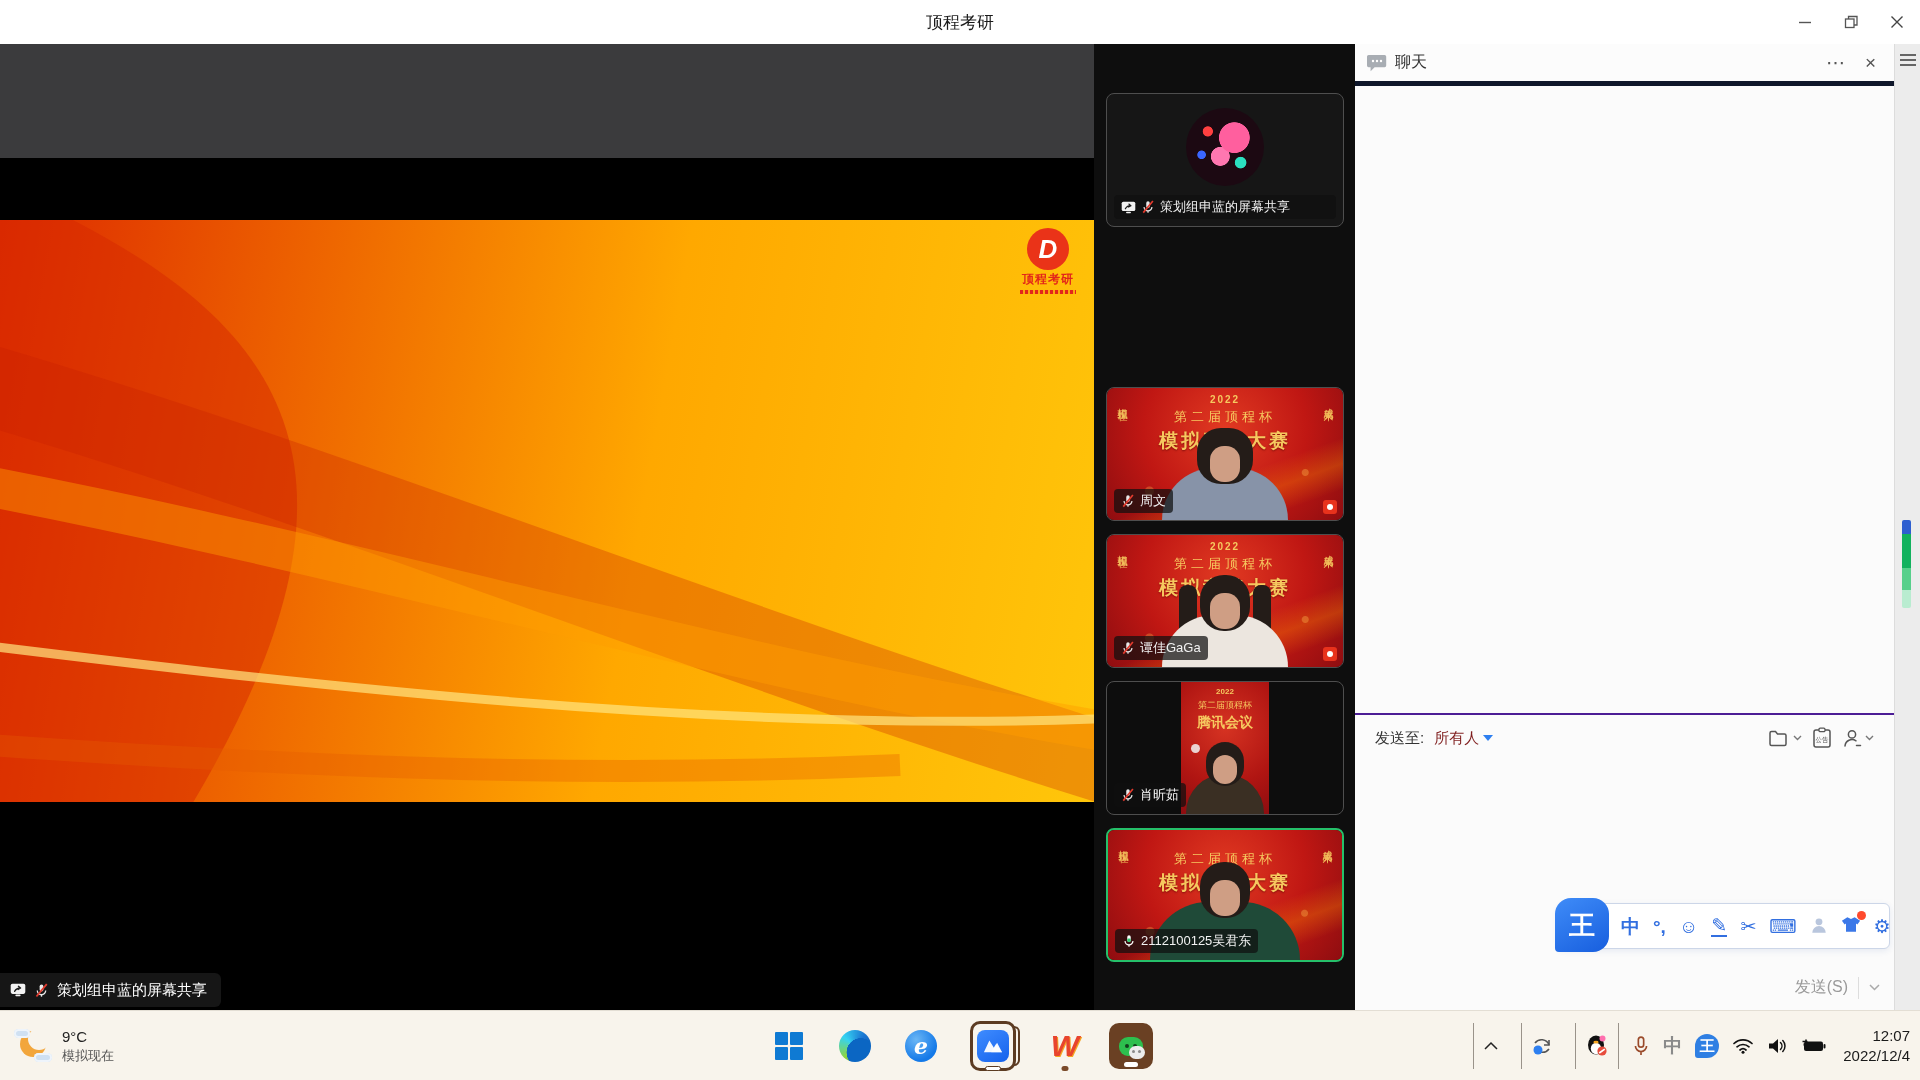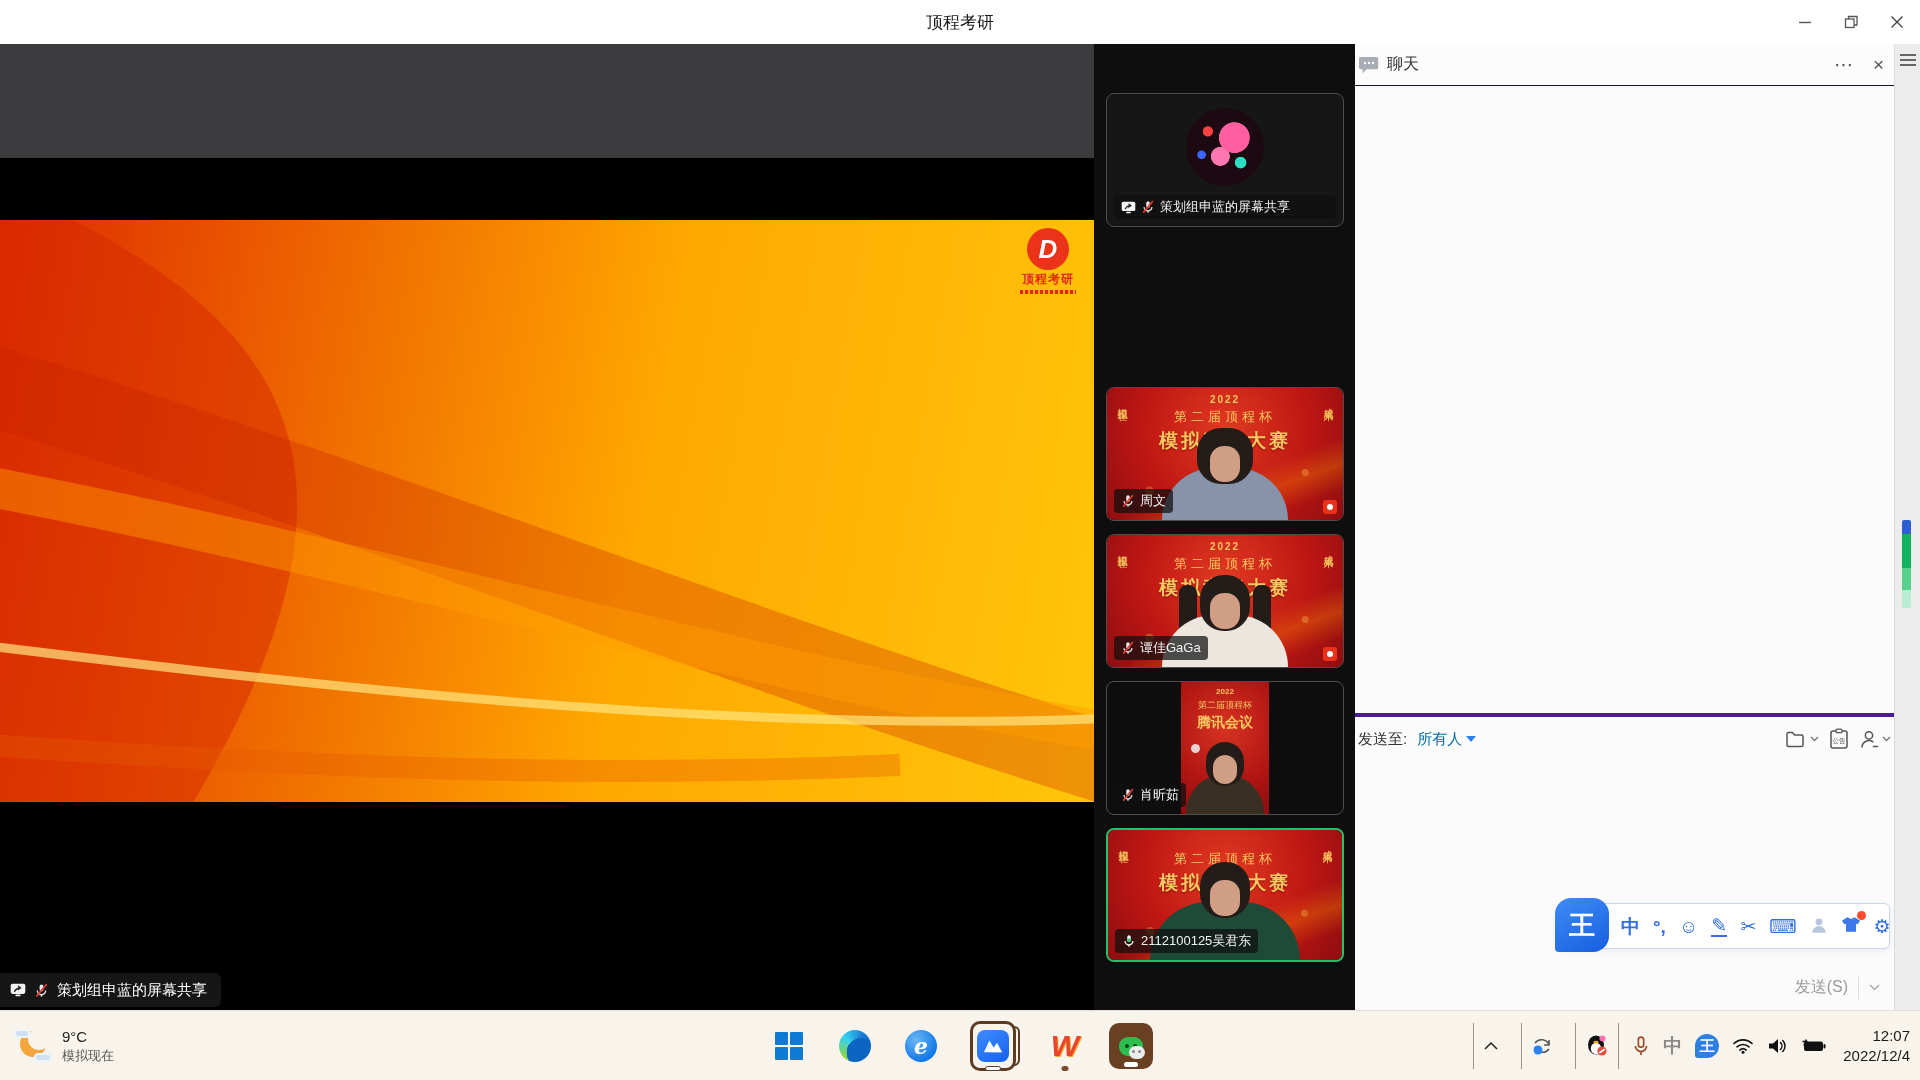--- a/index.html
+++ b/index.html
@@ -67,31 +67,31 @@
   .strip .s-l1{position:absolute;top:17px;left:0;right:0;text-align:center;color:#f6c85f;font-size:9px;white-space:nowrap;font-family:"DejaVu Serif",serif;}
   .strip .s-l2{position:absolute;top:32px;left:0;right:0;text-align:center;color:#f6c85f;font-size:14px;font-weight:700;white-space:nowrap;font-family:"DejaVu Serif",serif;}
   .strip .emblem{position:absolute;top:62px;left:10px;width:9px;height:9px;border-radius:50%;background:#f2f2f2;opacity:.85;}
   .person.small{width:90px;height:74px;}
   .person.small .p-body{width:78px;height:40px;}
   .person.small .p-head{bottom:28px;width:38px;height:44px;}
   .person.small .p-face{bottom:30px;width:24px;height:29px;}
 
   
   .chat{position:absolute;left:1355px;right:26px;top:0;bottom:0;background:#fbfbfb;}
-  .chat-header{position:absolute;top:0;left:0;right:0;height:42px;background:#fcfcfc;border-bottom:1px solid #0f172a;display:flex;align-items:center;padding:0 4px;gap:8px;}
+  .chat-header{position:absolute;top:0;left:0;right:0;height:42px;background:#fcfcfc;border-bottom:5px solid #0f172a;display:flex;align-items:center;padding:0 12px;gap:8px;}
   .chat-header .ct{font-size:16px;color:#333;}
   .chat-header .sp{flex:1;}
   .hbtn{border:none;background:transparent;cursor:pointer;font-size:19px;color:#555;padding:2px 6px;line-height:1;}
   .toast{position:absolute;left:157px;top:59px;width:372px;height:46px;background:#2e2e2e;border-radius:6px;display:flex;align-items:center;gap:10px;padding:0 14px;color:#f5f5f5;font-size:16px;overflow:hidden;}
   .toast .tdiv{width:1px;height:22px;background:#5a5a5a;}
   .toast .wm{position:absolute;right:26px;top:10px;width:26px;height:26px;background:rgba(255,255,255,.05);transform:rotate(45deg);}
   .toast .wm2{right:54px;top:22px;}
-  .sendto{position:absolute;left:0;right:0;top:669px;height:48px;border-top:4px solid #4c1d95;display:flex;align-items:center;padding:0 3px;gap:10px;}
+  .sendto{position:absolute;left:0;right:0;top:669px;height:48px;border-top:2px solid #4c1d95;display:flex;align-items:center;padding:0 20px;gap:10px;}
   .sendto .lbl{font-size:15px;color:#333;}
-  .sendto .target{font-size:15px;color:#0369a1;display:flex;align-items:center;gap:4px;cursor:pointer;}
+  .sendto .target{font-size:15px;color:#7f1d1d;display:flex;align-items:center;gap:4px;cursor:pointer;}
   .caret-down{width:0;height:0;border-left:5px solid transparent;border-right:5px solid transparent;border-top:6px solid #2d7ff0;}
   .sendto .sp{flex:1;}
   .sendto .ric{display:flex;align-items:center;gap:3px;cursor:pointer;color:#555;}
   .ime{position:absolute;left:203px;top:859px;width:332px;height:46px;background:#fff;border:1px solid #ccd6e8;border-radius:6px;box-shadow:0 2px 6px rgba(40,80,160,.10);display:flex;align-items:center;gap:13px;padding-left:62px;}
   .ime-logo{position:absolute;left:-4px;top:-6px;width:54px;height:54px;border-radius:16px 16px 16px 4px;background:linear-gradient(150deg,#3f8cf8,#175ede);color:#fff;font-size:26px;font-weight:700;display:flex;align-items:center;justify-content:center;}
   .ime-ic{font-size:19px;color:#326fe0;font-weight:700;cursor:pointer;line-height:1;position:relative;}
   .ime-ic.pen{border-bottom:2px solid #326fe0;}
   .ime-ic.light{color:#b9c6dd;}
   .reddot{position:absolute;right:-5px;top:-5px;width:9px;height:9px;border-radius:50%;background:#ff4a2d;}
   .sendrow{position:absolute;right:14px;top:921px;height:45px;display:flex;align-items:center;gap:10px;}

